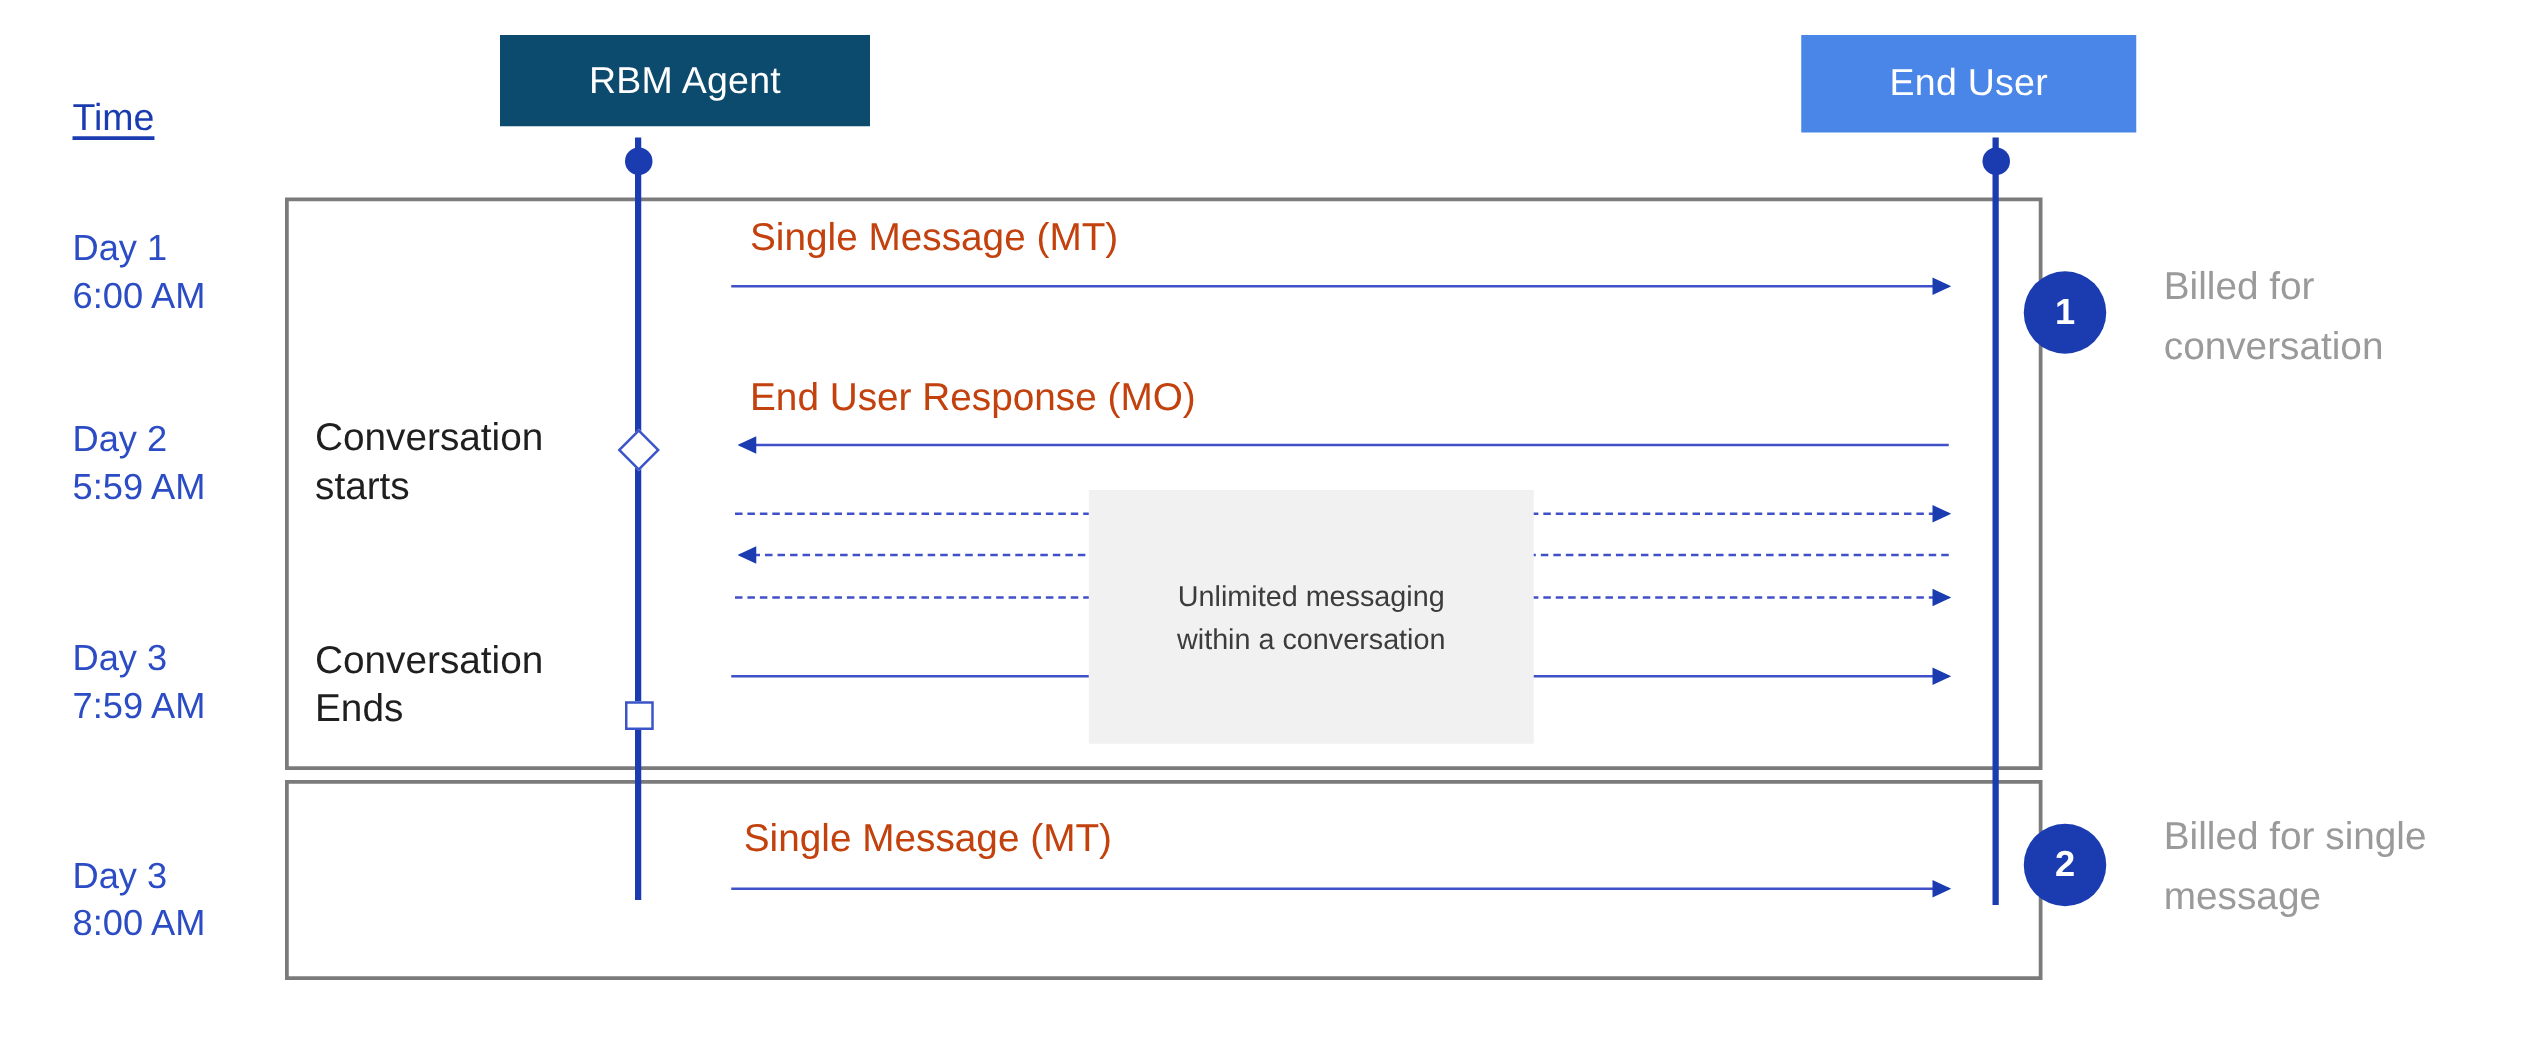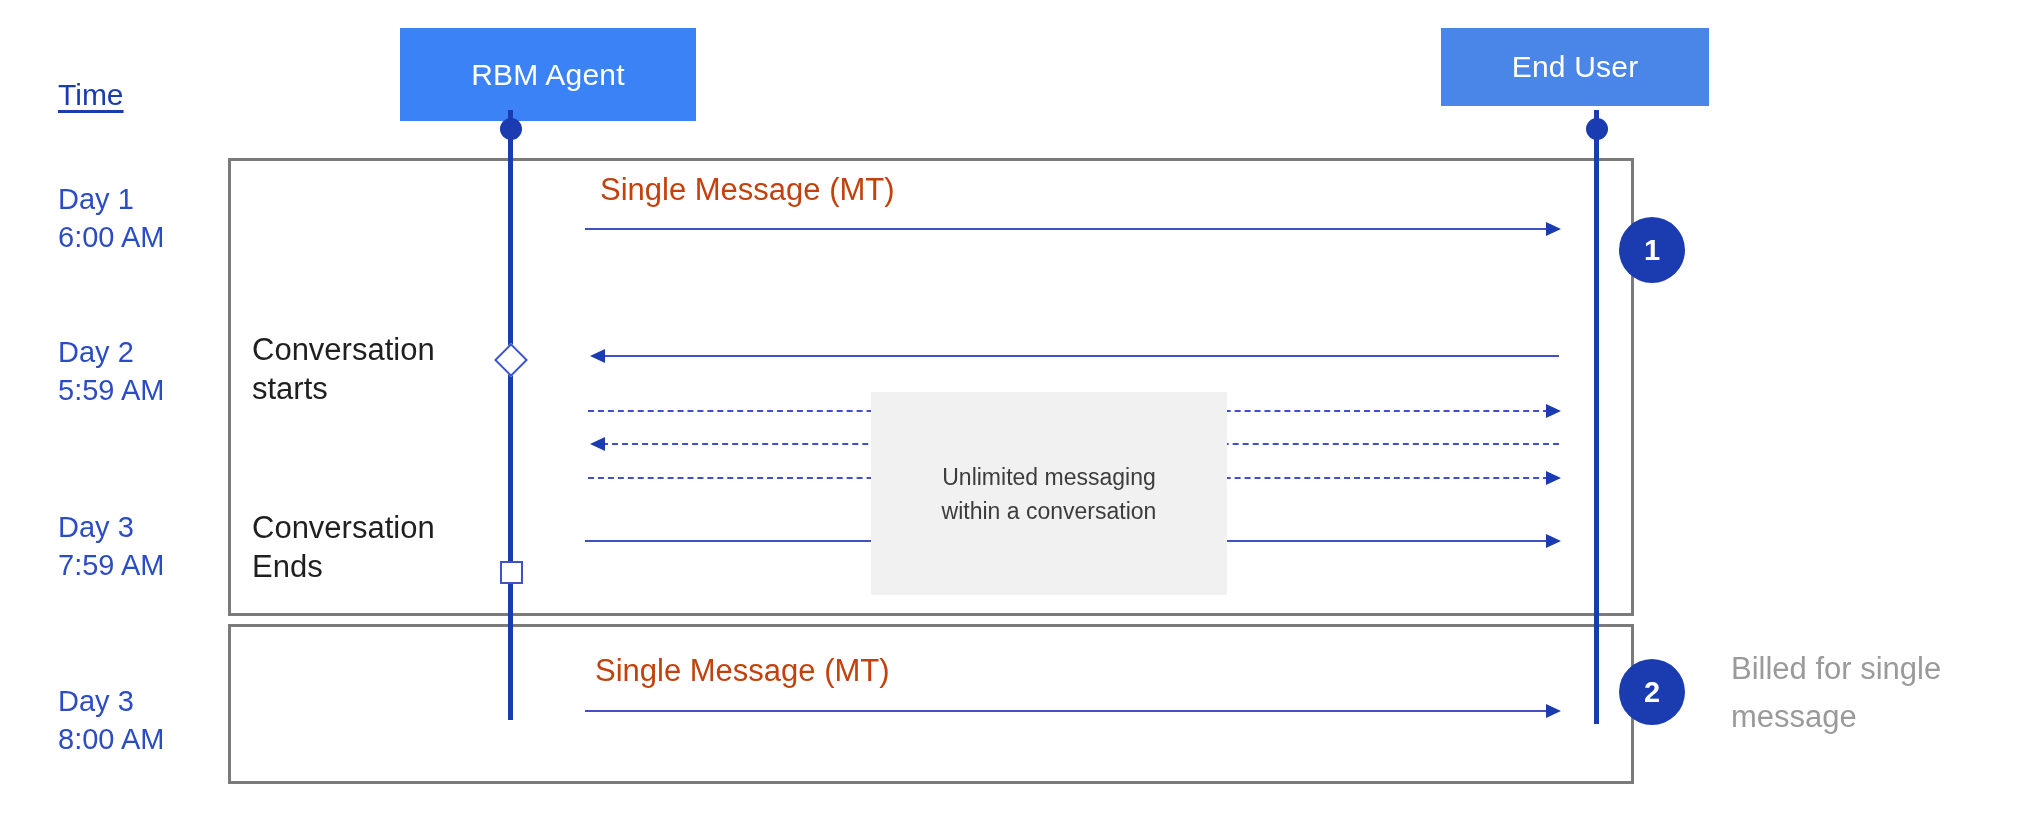--- a/index.html
+++ b/index.html
@@ -21,21 +21,21 @@
   
   .actor-box {
     position: absolute;
     display: flex;
     align-items: center;
     justify-content: center;
     color: #ffffff;
     font-size: 30px;
     letter-spacing: .2px;
   }
-  #actor-rbm  { left: 400px; top: 28px;  width: 296px; height: 93px; background: #3b82f6; }
+  #actor-rbm  { left: 400px; top: 28px;  width: 296px; height: 73px; background: #0c4a6e; }
   #actor-user { left: 1441px; top: 28px; width: 268px; height: 78px; background: #4a86e8; }
 
   
   .time-header {
     position: absolute;
     left: 58px; top: 78px;
     color: #1a3cb0;
     font-size: 30px;
     text-decoration: underline;
     text-underline-offset: 5px;
@@ -254,30 +254,33 @@
   <div class="arrow to-right" id="arrow-5">
     <span class="shaft"></span>
     <span class="tip"></span>
   </div>
   <div class="arrow to-right" id="arrow-6">
     <span class="shaft"></span>
     <span class="tip"></span>
   </div>
 
   <div class="arrow-label" id="arrow-label-0">Single Message (MT)</div>
+  <div class="arrow-label" id="arrow-label-1">End User Response (MO)</div>
   <div class="arrow-label" id="arrow-label-2">Single Message (MT)</div>
 
   <div id="note-unlimited">
     <span>Unlimited messaging
 within a conversation</span>
   </div>
 
   <div class="badge" id="badge-1">
     <span>1</span>
   </div>
+  <div class="billing-note" id="billing-note-1">Billed for
+conversation</div>
 
   <div class="badge" id="badge-2">
     <span>2</span>
   </div>
   <div class="billing-note" id="billing-note-2">Billed for single
 message</div>
 
 </div>
 
 </body></html>

